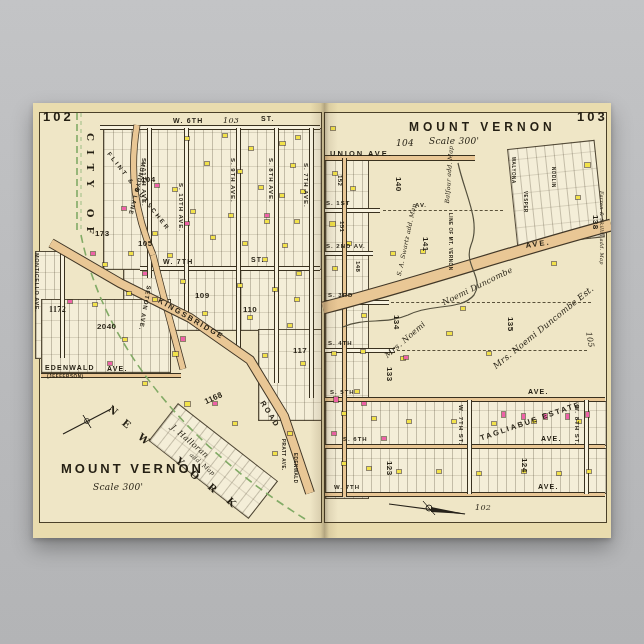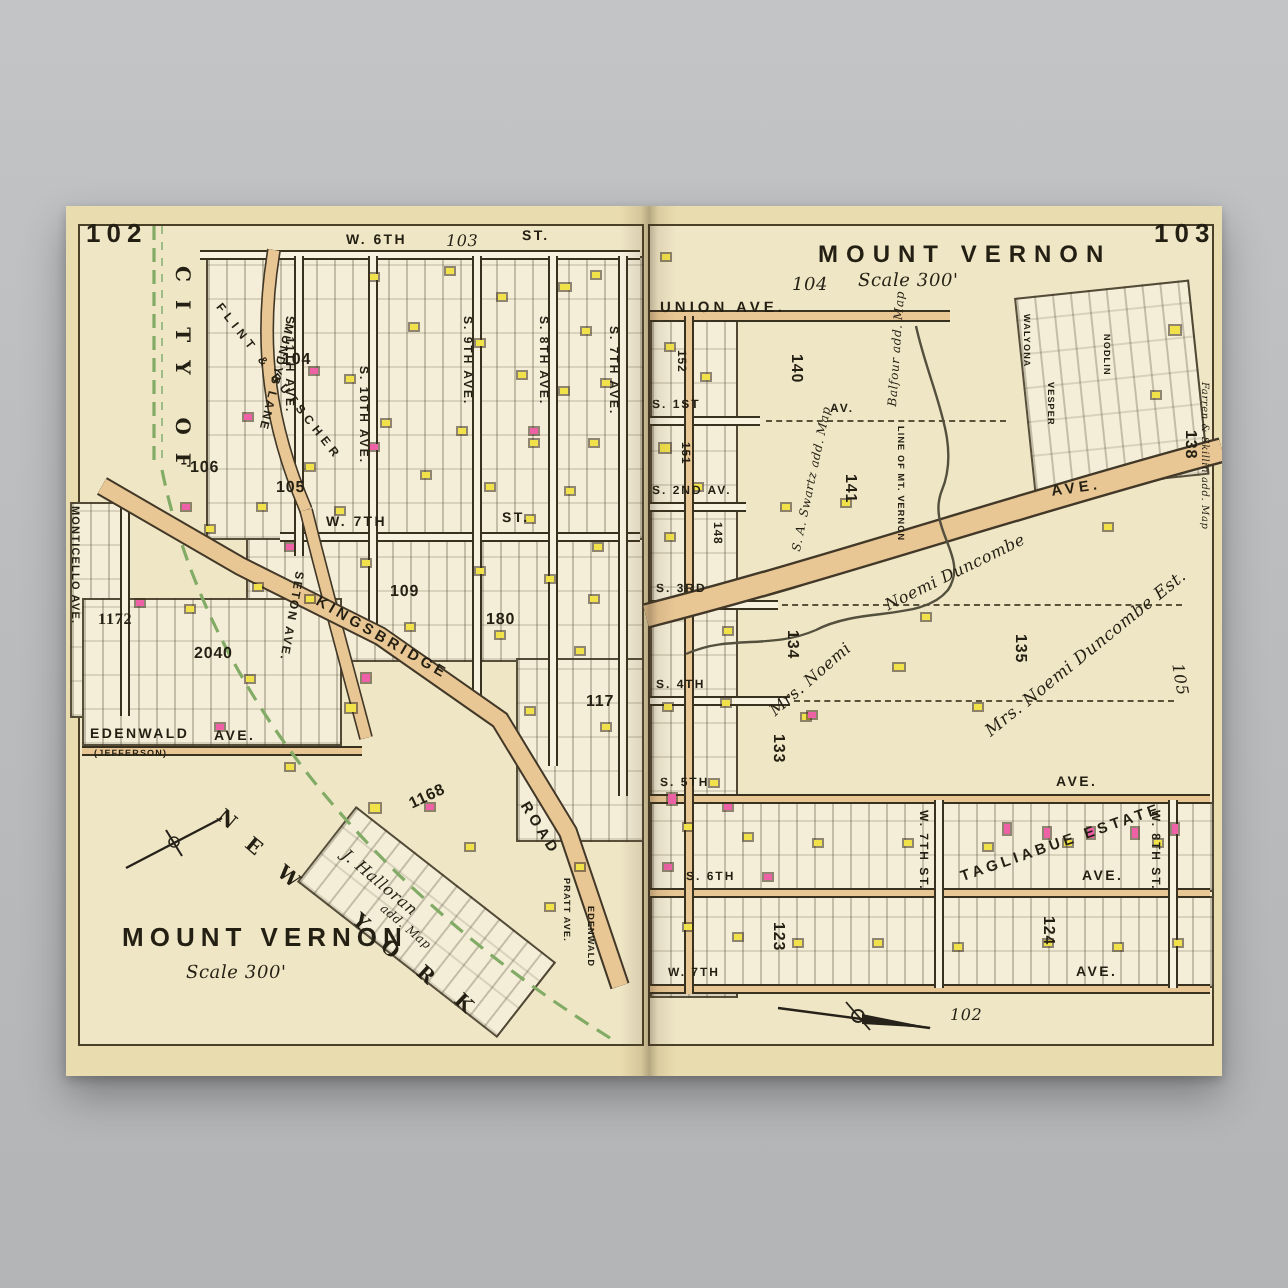--- a/index.html
+++ b/index.html
@@ -245,24 +245,24 @@
     <div class="lbl serifcap" style="left:199px;top:392px;font-size:10px;transform:rotate(44deg);">K</div>
     <div class="lbl" style="left:12px;top:261px;">EDENWALD</div>
     <div class="lbl" style="left:74px;top:262px;">AVE.</div>
     <div class="lbl tiny" style="left:14px;top:271px;">(JEFFERSON)</div>
     <div class="lbl sm" style="left:78px;top:48px;transform:rotate(52deg);letter-spacing:2.5px;">FLINT &amp; BUTSCHER</div>
     <div class="lbl it" style="left:142px;top:320px;transform:rotate(40deg);">J. Halloran</div>
     <div class="lbl it" style="left:160px;top:348px;transform:rotate(40deg);font-size:6px;">add. Map</div>
     <div class="lbl tiny vert" style="left:248px;top:336px;">PRATT AVE.</div>
     <div class="lbl tiny vert" style="left:260px;top:350px;">EDENWALD</div>
     <div class="lbl num" style="left:108px;top:72px;">104</div>
-    <div class="lbl num" style="left:62px;top:126px;">106</div>
+    <div class="lbl num" style="left:62px;top:126px;">173</div>
     <div class="lbl num" style="left:105px;top:136px;">105</div>
     <div class="lbl num" style="left:162px;top:188px;">109</div>
-    <div class="lbl num" style="left:210px;top:202px;">180</div>
+    <div class="lbl num" style="left:210px;top:202px;">110</div>
     <div class="lbl num" style="left:260px;top:243px;">117</div>
     <div class="lbl num" style="left:170px;top:295px;transform:rotate(-25deg);">1168</div>
     <div class="lbl num" style="left:64px;top:219px;">2040</div>
     <div class="lbl num" style="left:16px;top:202px;font-family:Liberation Serif, serif;">1172</div>
     <div class="lbl big" style="left:28px;top:358px;">MOUNT VERNON</div>
     <div class="lbl it" style="left:60px;top:379px;font-size:9px;">Scale 300'</div>
 
     <div class="lbl big" style="left:376px;top:17px;font-size:12px;letter-spacing:4px;">MOUNT VERNON</div>
     <div class="lbl it" style="left:363px;top:35px;font-size:9px;">104</div>
     <div class="lbl it" style="left:396px;top:33px;font-size:9px;">Scale 300'</div>

